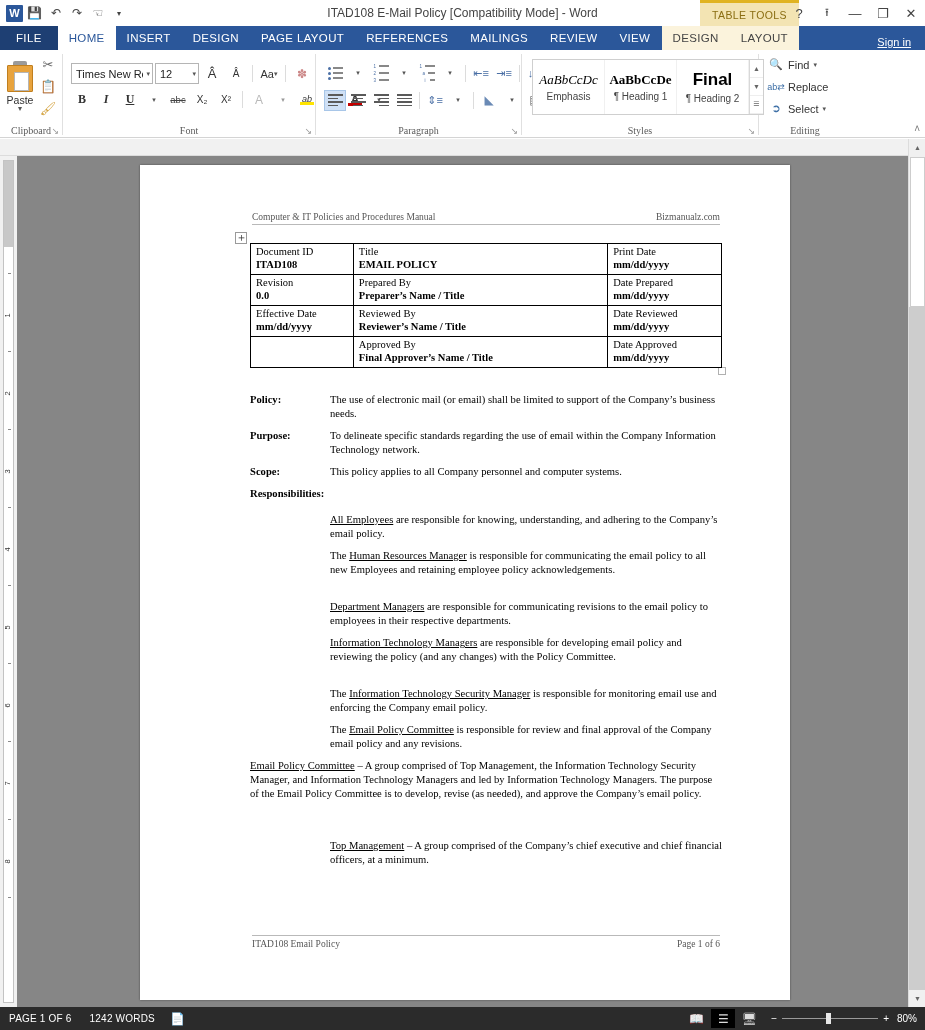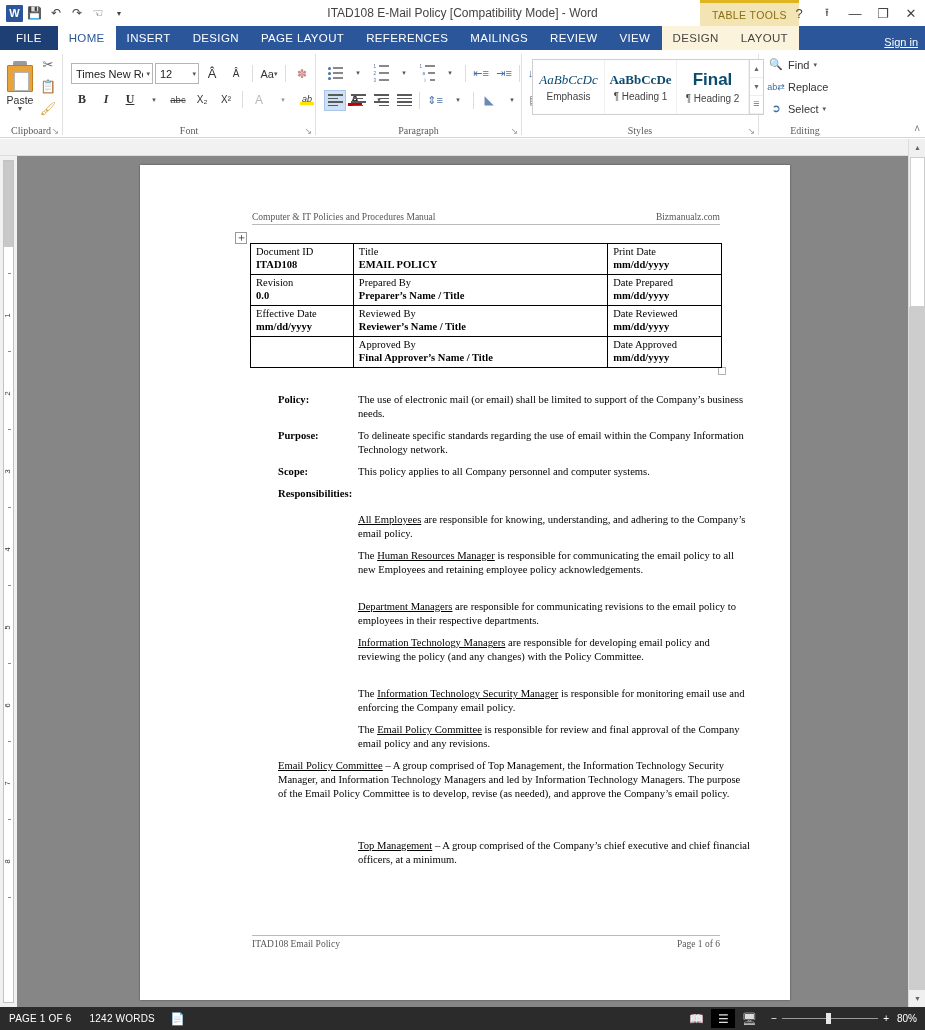--- a/index.html
+++ b/index.html
@@ -57,21 +57,21 @@
     font-size:11.5px; color:#ffffff; letter-spacing:.35px;
   }
   .tab.file { background:#1e3f73; padding:0 16px; }
   .tab.active { background:#ffffff; color:#2b579a; }
   .ctxtabs {
     position:absolute; right:126px; top:26px; height:24px;
     background:#fbf3dc; display:flex; align-items:stretch;
   }
   .ctxtabs .tab { color:#444; }
   .signin {
-    position:absolute; right:1px; top:26px; height:32px;
+    position:absolute; right:8px; top:26px; height:32px;
     display:flex; align-items:center; font-size:11px; color:#fff;
     padding-right:6px;
     text-decoration:underline;
   }
 
   
   .ribbon {
     position:absolute; left:0; top:50px; width:925px; height:88px;
     background:#ffffff; border-bottom:1px solid #d4d4d4;
     display:flex; align-items:stretch;
@@ -149,21 +149,21 @@
   .alignbtn.on { background:#cfe0f5; border:1px solid #a8c6e8; }
 
   
   .stylebox {
     display:flex; border:1px solid #cfcfcf; background:#fff; height:56px; align-items:stretch;
   }
   .stylecell {
     width:72px; display:flex; flex-direction:column; align-items:center; justify-content:center;
     border-right:1px solid #f0f0f0;
   }
-  .stylecell .preview { font-family:"Liberation Serif", serif; color:#0c4a6e; }
+  .stylecell .preview { font-family:"Liberation Serif", serif; color:#000000; }
   .stylecell .nm { font-size:10px; color:#444; margin-top:3px; white-space:nowrap; }
   .stylescroll { width:14px; display:flex; flex-direction:column; border-left:1px solid #d8d8d8; }
   .stylescroll div { flex:1; display:flex; align-items:center; justify-content:center; font-size:7px; color:#666; border-bottom:1px solid #eee; }
 
   
   .editrow { display:flex; align-items:center; gap:4px; height:22px; font-size:11px; color:#333; padding:0 3px; }
   .editrow .ei { width:16px; display:flex; align-items:center; justify-content:center; font-size:11px; color:#3c6ea5; }
   .collapse { position:absolute; right:5px; bottom:3px; font-size:10px; color:#777; }
 
   
@@ -235,21 +235,21 @@
   .dtable td {
     border:1px solid #000; padding:2px 4px 3px 5px;
     font-size:10.5px; line-height:12.5px; vertical-align:top;
   }
   .dtable .lbl { display:block; font-weight:normal; }
   .dtable .val { display:block; font-weight:bold; }
   .c1 { width:103px; }
   .c2 { width:255px; }
   .c3 { width:114px; }
 
-  .bodyblk { position:absolute; left:110px; width:472px;margin-left:28px; }
+  .bodyblk { position:absolute; left:110px; width:472px; }
   .brow { display:flex; font-size:10.6px; line-height:14.2px; }
   .bterm { width:80px; font-weight:bold; flex-shrink:0; }
   .btxt { flex:1; }
   .btxt u { text-decoration:underline; }
   .indent { margin-left:80px; font-size:10.6px; line-height:14.2px; }
 
   .ftrline {
     position:absolute; left:112px; top:770px; width:468px;
     display:flex; justify-content:space-between;
     font-size:9.5px; color:#565656;

